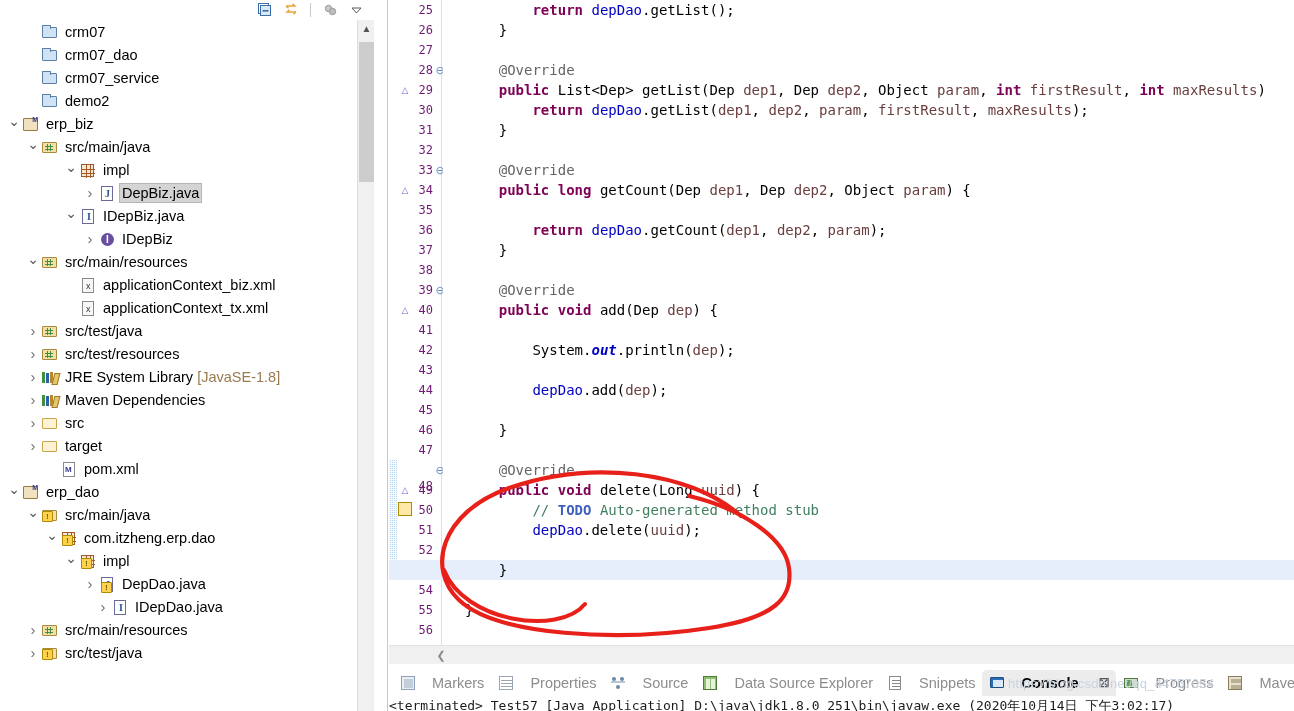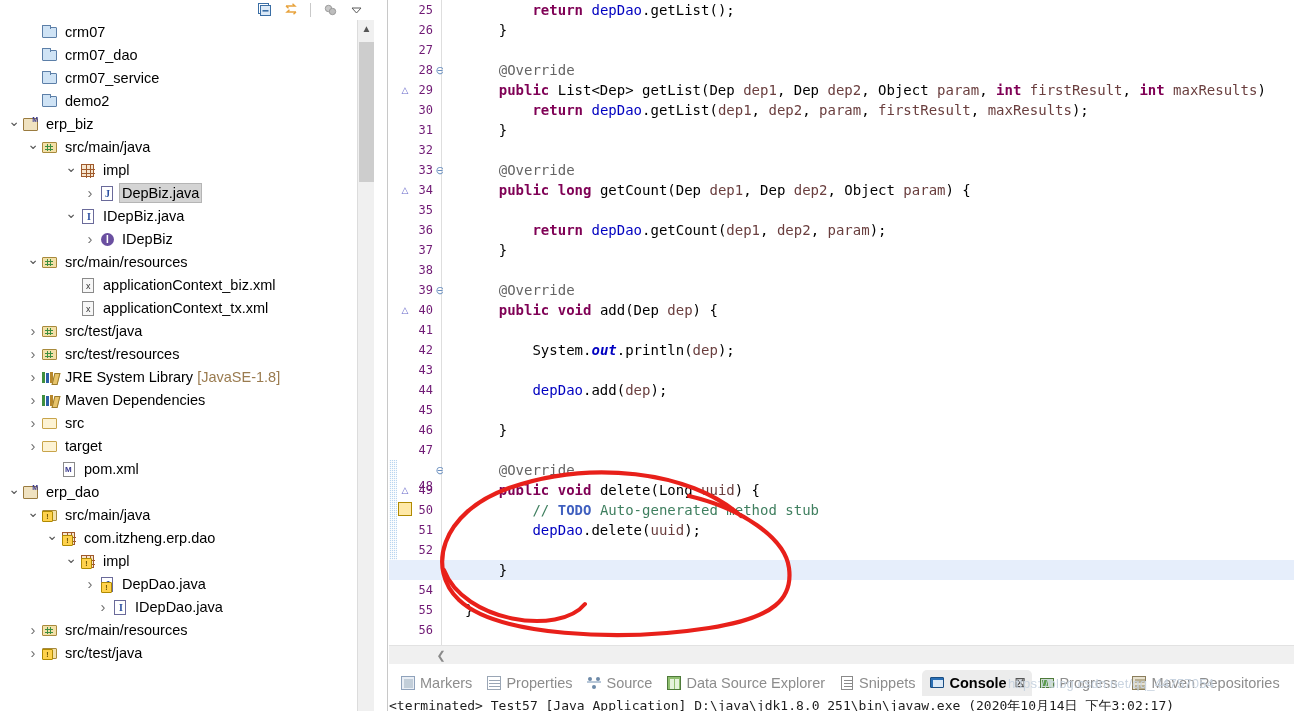--- a/index.html
+++ b/index.html
@@ -285,21 +285,21 @@
   #bottom {
     position:absolute; left:389px; top:664px; width:905px; height:47px;
     background:#ffffff;
   }
   #tabbar {
     position:absolute; left:0; top:5px; width:905px; height:27px;
     display:flex; align-items:center;
     padding-left:4px;
   }
   .vtab {
-    display:flex; align-items:center; gap:4px;
+    display:flex; align-items:center; gap:16px;
     height:26px; padding:0 7px;
     font-size:14.5px; color:#8d8d8d; white-space:nowrap;
     cursor:pointer;
   }
   .vtab.active {
     color:#000000; font-weight:bold;
     background:#ececec;
     border-radius:5px 5px 0 0;
   }
   .vtab .vicon { width:16px; height:16px; position:relative; display:inline-block; }

